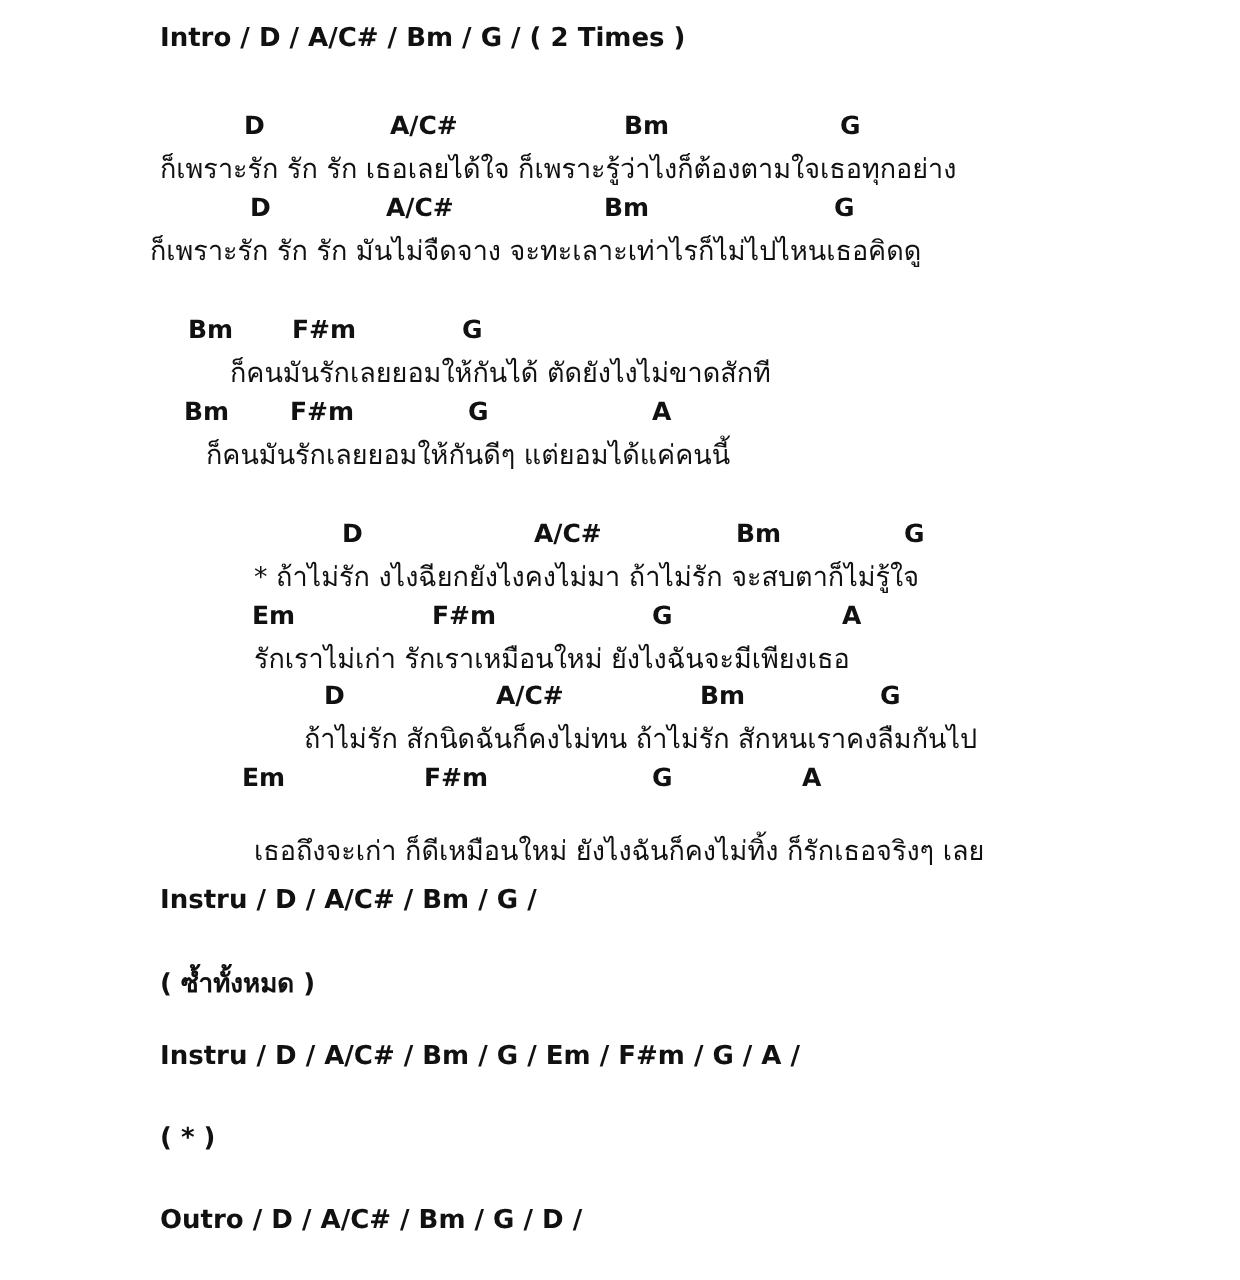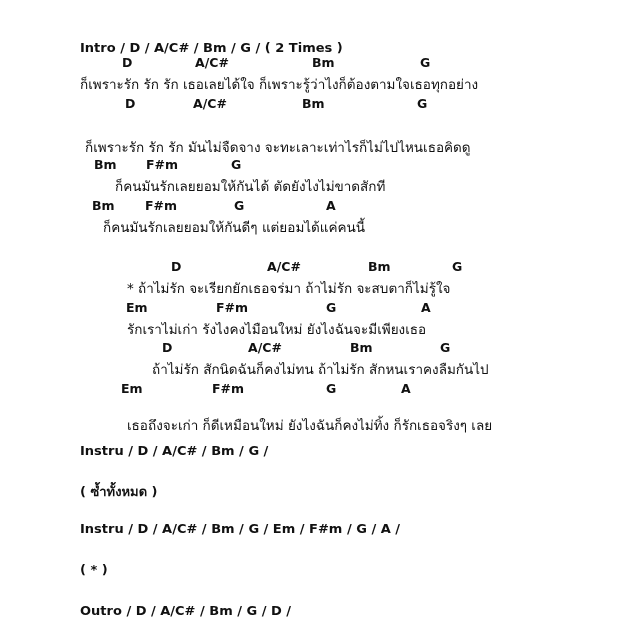--- a/index.html
+++ b/index.html
@@ -8,61 +8,61 @@
   .line { position:absolute; white-space:nowrap; }
   .bold { font-weight:bold; font-size:13px; }
   .lyric { font-size:13.5px; font-weight:normal; }
   .chord { position:absolute; font-weight:bold; font-size:12.5px; white-space:nowrap; }
 </style>
 </head>
 <body>
 
 <div>
 
-  <div class="line bold" style="left:80px;top:12px;margin-top:28px;">Intro  / D /  A/C#  / Bm / G / ( 2 Times )</div>
+  <div class="line bold" style="left:80px;top:12px;">Intro  / D /  A/C#  / Bm / G / ( 2 Times )</div>
 
   <div>
     <span class="chord" style="left:122px;top:55px;">D</span>
     <span class="chord" style="left:195px;top:55px;">A/C#</span>
     <span class="chord" style="left:312px;top:55px;">Bm</span>
     <span class="chord" style="left:420px;top:55px;">G</span>
     <div class="line lyric" style="left:80px;top:73px;text-align:right;">ก็เพราะรัก รัก รัก  เธอเลยได้ใจ ก็เพราะรู้ว่าไงก็ต้องตามใจเธอทุกอย่าง</div>
 
     <span class="chord" style="left:125px;top:96px;">D</span>
     <span class="chord" style="left:193px;top:96px;">A/C#</span>
     <span class="chord" style="left:302px;top:96px;">Bm</span>
     <span class="chord" style="left:417px;top:96px;">G</span>
-    <div class="line lyric" style="left:85px;top:114px;margin-top:22px;">ก็เพราะรัก รัก รัก  มันไม่จืดจาง จะทะเลาะเท่าไรก็ไม่ไปไหนเธอคิดดู</div>
+    <div class="line lyric" style="left:75px;top:114px;">ก็เพราะรัก รัก รัก  มันไม่จืดจาง จะทะเลาะเท่าไรก็ไม่ไปไหนเธอคิดดู</div>
   </div>
 
   <div>
     <span class="chord" style="left:94px;top:157px;">Bm</span>
     <span class="chord" style="left:146px;top:157px;">F#m</span>
     <span class="chord" style="left:231px;top:157px;">G</span>
     <div class="line lyric" style="left:103px;top:175px;margin-left:12px;">ก็คนมันรักเลยยอมให้กันได้  ตัดยังไงไม่ขาดสักที</div>
 
     <span class="chord" style="left:92px;top:198px;">Bm</span>
     <span class="chord" style="left:145px;top:198px;">F#m</span>
     <span class="chord" style="left:234px;top:198px;">G</span>
     <span class="chord" style="left:326px;top:198px;">A</span>
     <div class="line lyric" style="left:103px;top:216px;">ก็คนมันรักเลยยอมให้กันดีๆ  แต่ยอมได้แค่คนนี้</div>
   </div>
 
   <div>
     <span class="chord" style="left:171px;top:259px;">D</span>
     <span class="chord" style="left:267px;top:259px;">A/C#</span>
     <span class="chord" style="left:368px;top:259px;">Bm</span>
     <span class="chord" style="left:452px;top:259px;">G</span>
-    <div class="line lyric" style="left:127px;top:277px;">* ถ้าไม่รัก จะเรียกยักเธอจร่มา   ถ้าไม่รัก จะสบตาก็ไม่รู้ใจ</div>
+    <div class="line lyric" style="left:127px;top:277px;">* ถ้าไม่รัก งไงฉียกยังไงคงไม่มา   ถ้าไม่รัก จะสบตาก็ไม่รู้ใจ</div>
 
     <span class="chord" style="left:126px;top:300px;">Em</span>
     <span class="chord" style="left:216px;top:300px;">F#m</span>
     <span class="chord" style="left:326px;top:300px;">G</span>
     <span class="chord" style="left:421px;top:300px;">A</span>
-    <div class="line lyric" style="left:127px;top:318px;">รักเราไม่เก่า รังไงคงไมือนใหม่ ยังไงฉันจะมีเพียงเธอ</div>
+    <div class="line lyric" style="left:127px;top:318px;">รักเราไม่เก่า รักเราเหมือนใหม่ ยังไงฉันจะมีเพียงเธอ</div>
 
     <span class="chord" style="left:162px;top:340px;">D</span>
     <span class="chord" style="left:248px;top:340px;">A/C#</span>
     <span class="chord" style="left:350px;top:340px;">Bm</span>
     <span class="chord" style="left:440px;top:340px;">G</span>
     <div class="line lyric" style="left:127px;top:358px;margin-left:25px;">ถ้าไม่รัก  สักนิดฉันก็คงไม่ทน   ถ้าไม่รัก  สักหนเราคงลืมกันไป</div>
 
     <span class="chord" style="left:121px;top:381px;">Em</span>
     <span class="chord" style="left:212px;top:381px;">F#m</span>
     <span class="chord" style="left:326px;top:381px;">G</span>

